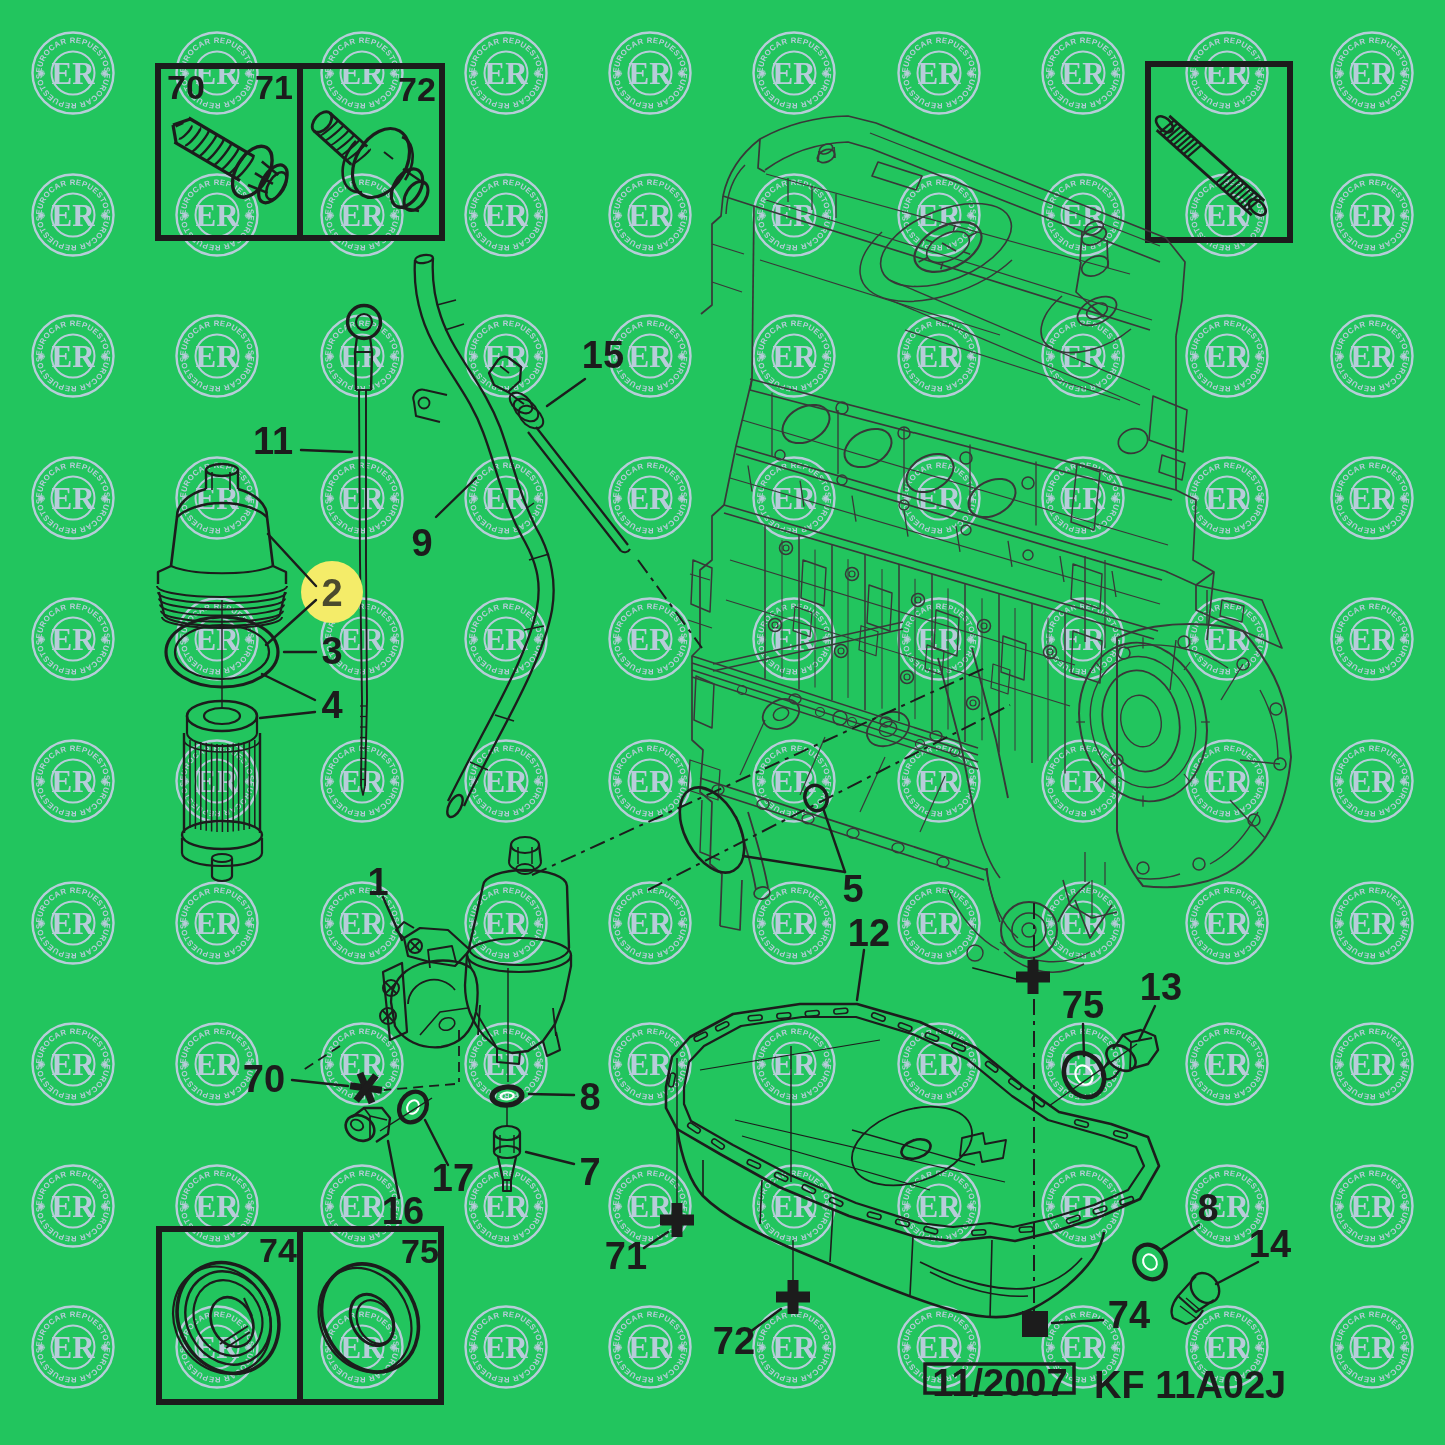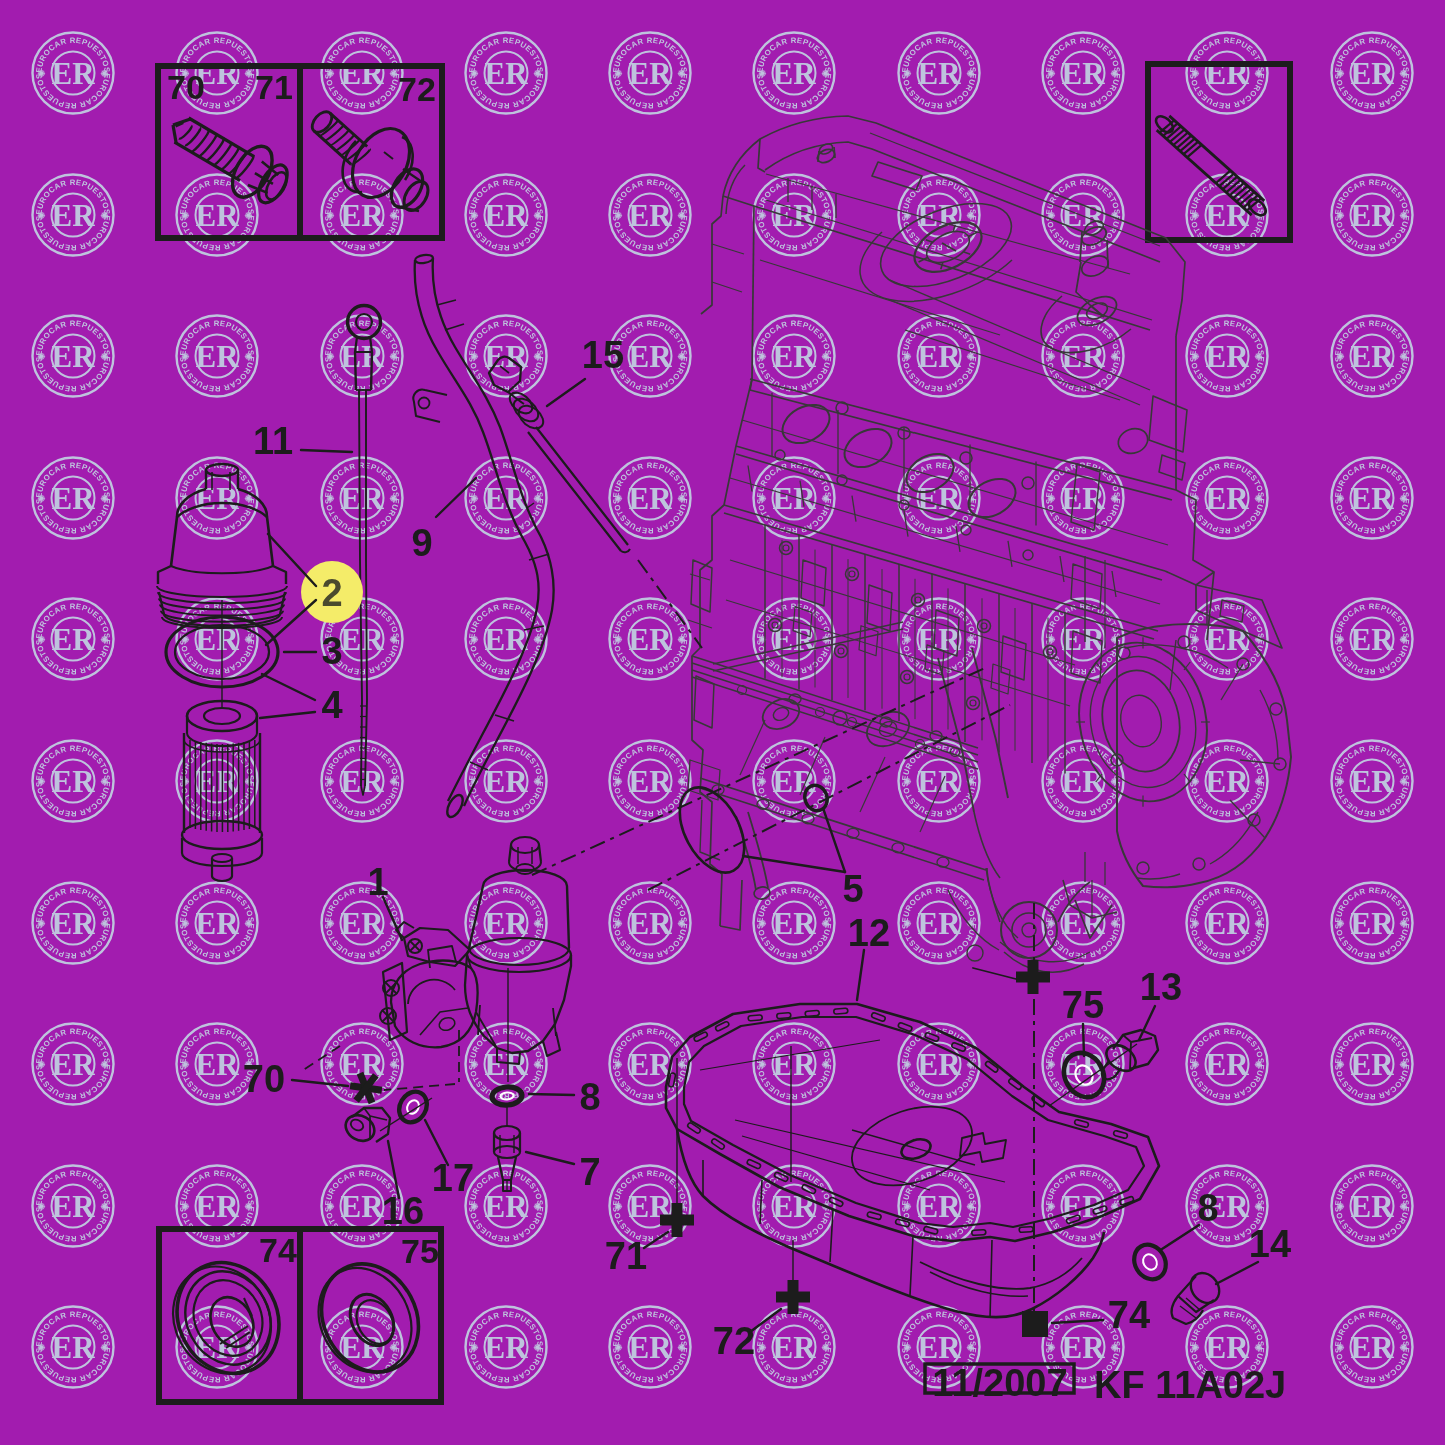--- a/index.html
+++ b/index.html
@@ -1,15 +1,15 @@
 <!DOCTYPE html>
 <html><head><meta charset="utf-8">
 <style>
 html,body{margin:0;padding:0;background:#ffffff;}
-#page{width:1445px;height:1445px;position:relative;overflow:hidden;background:#a21caf;}
+#page{width:1445px;height:1445px;position:relative;overflow:hidden;background:#22c55e;}
 </style></head>
 <body>
 <div id="page"><svg width="1445" height="1445" viewBox="0 0 1445 1445">
 
 <defs>
 <path id="wmTop" d="M -29.6,13.3 A 31.8 31.8 0 1 1 29.6,13.3" fill="none"></path>
 <path id="wmBot" d="M 29.6,-13.3 A 31.8 31.8 0 1 1 -29.6,-13.3" fill="none"></path>
 <g id="wm">
   <circle r="40.5" fill="none" stroke="#c0cde0" stroke-width="2.4"></circle>
   <circle r="21.5" fill="none" stroke="#c0cde0" stroke-width="2.0"></circle>

